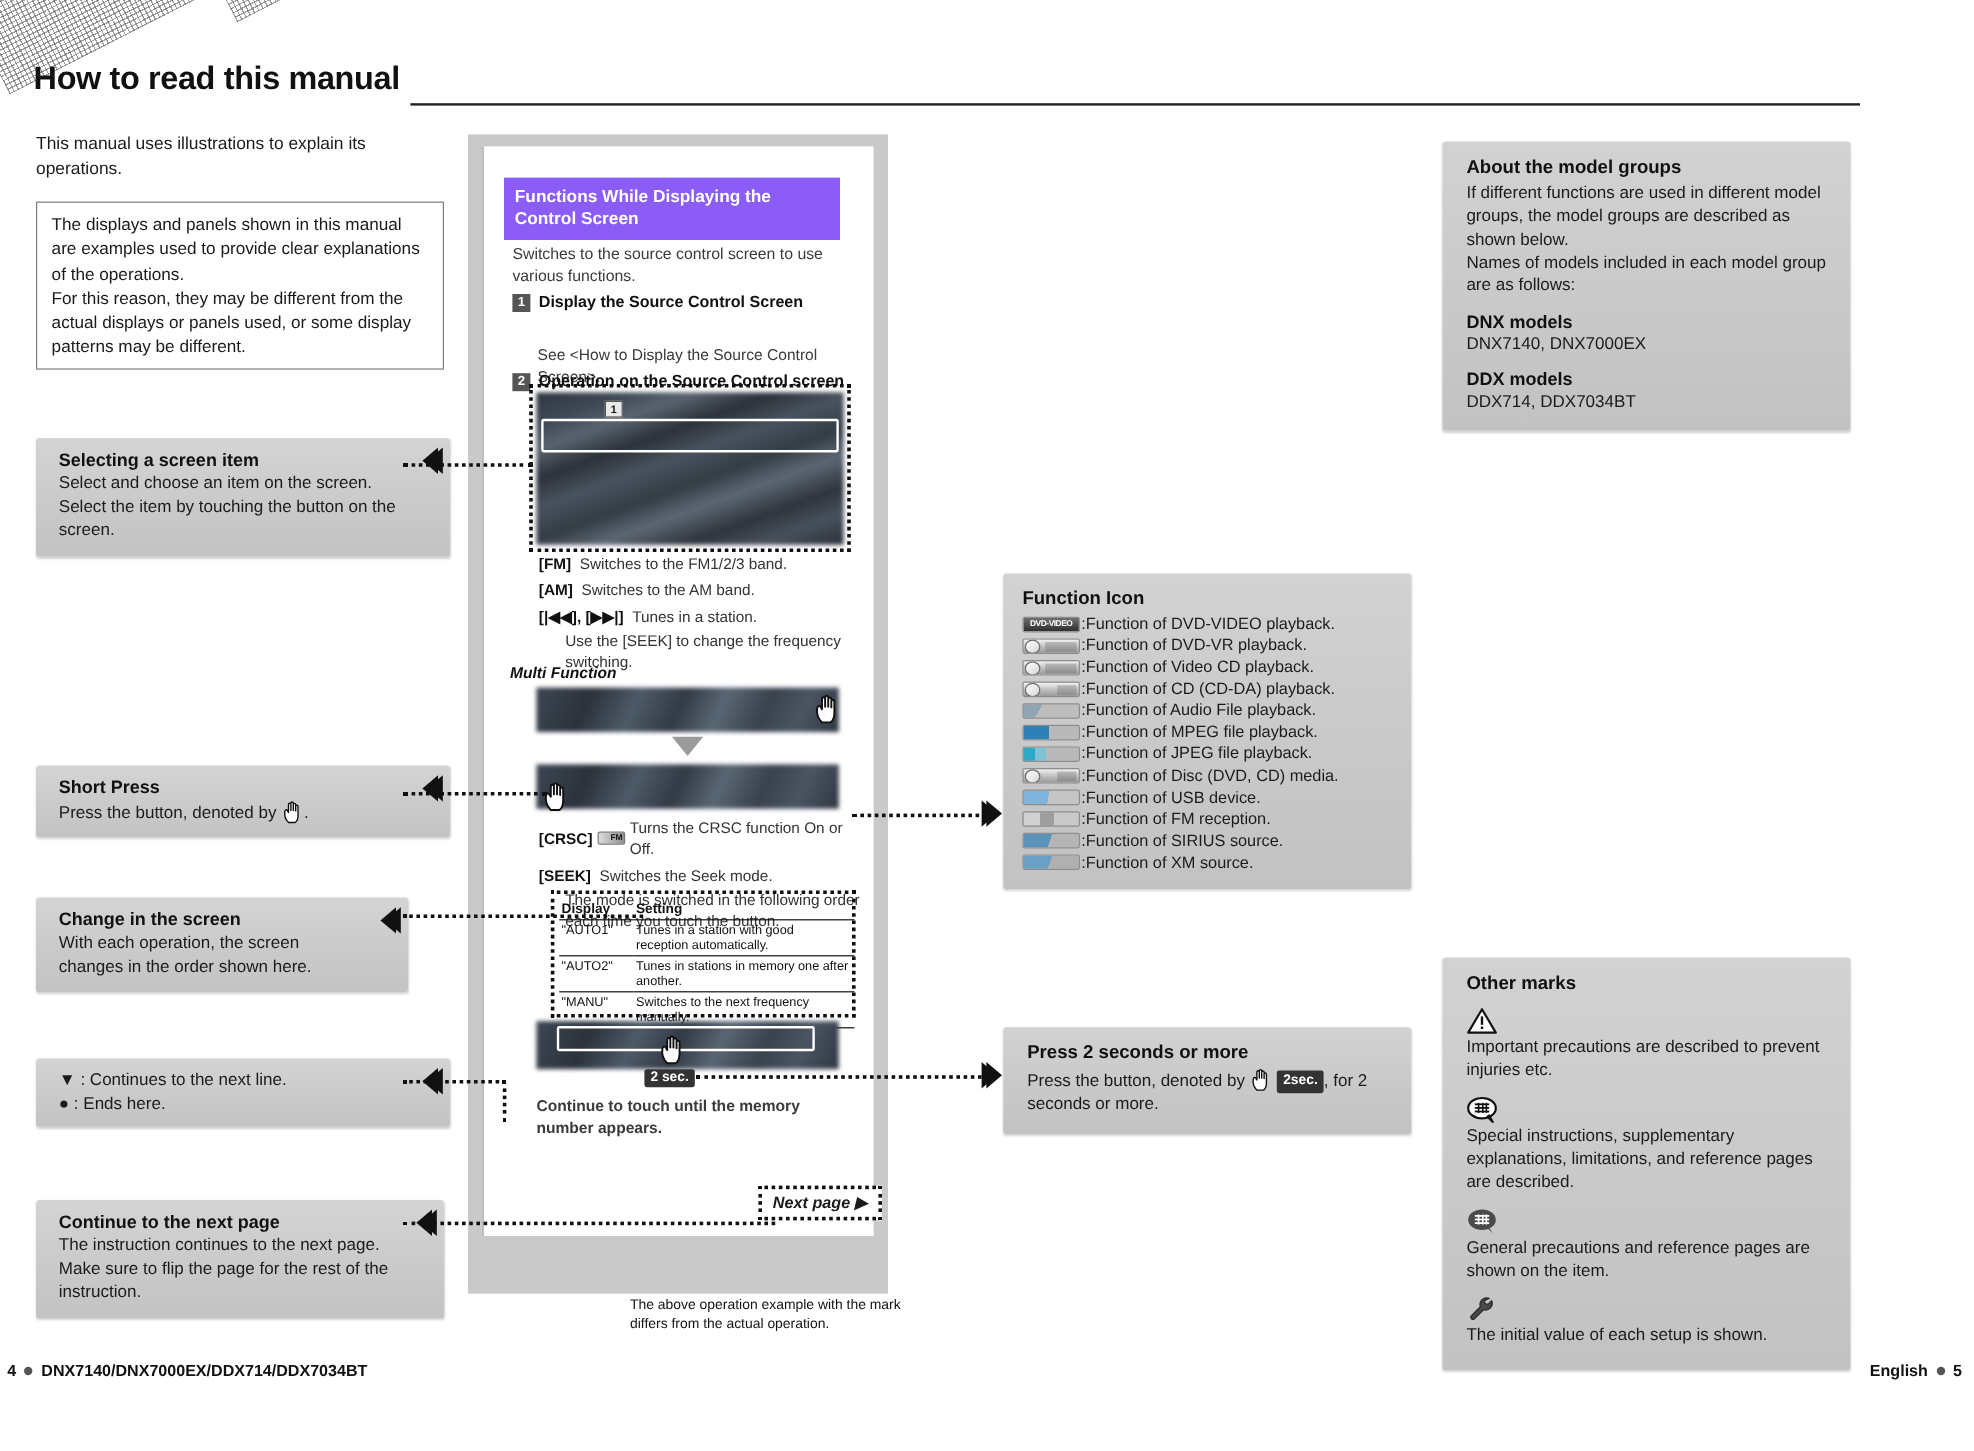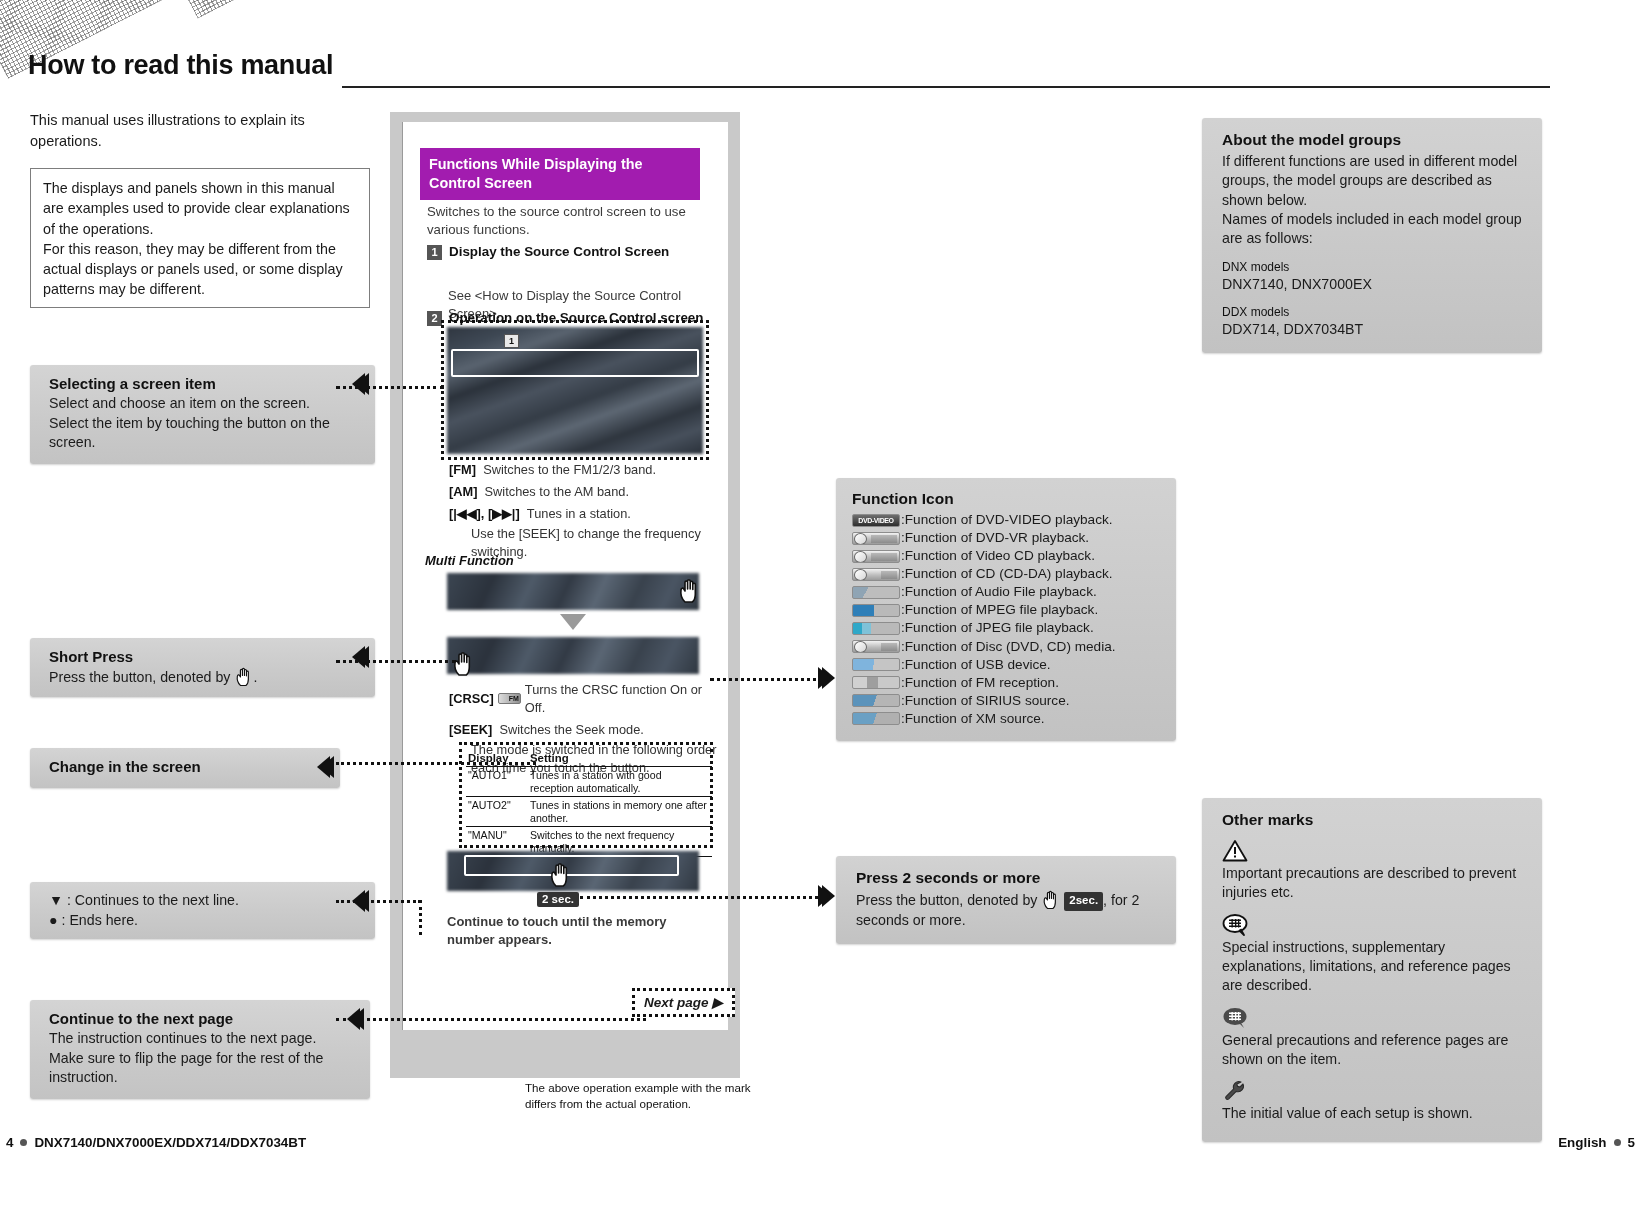--- a/index.html
+++ b/index.html
@@ -103,21 +103,21 @@
   .center-panel {
     position:absolute; left:390px; top:112px; width:350px; height:966px;
     background:#c9c9c9;
   }
   .center-page {
     position:absolute; left:12px; top:10px; width:326px; height:908px;
     background:#fff; border-left:1px solid #9a9a9a;
   }
   .blk-header {
     position:absolute; left:26px; top:38px; width:282px;
-    background:#a21caf; color:#fff;
+    background:#8b5cf6; color:#fff;
     font-size:14.4px; font-weight:bold; line-height:1.3;
     padding:7px 9px 8px 9px;
   }
   .ctr-sub {
     position:absolute; left:35px; top:95px; width:272px;
     font-size:13.2px; line-height:1.38; color:#3a3a3a;
   }
   .step-row { position:absolute; display:flex; align-items:flex-start; gap:7px; }
   .step-num {
     display:inline-block; width:15px; height:15px; background:#555;
@@ -205,21 +205,21 @@
   
   .rpanel {
     position:absolute;
     background:linear-gradient(180deg,#d2d2d2 0%,#c9c9c9 55%,#c2c2c2 100%);
     border-radius:3px;
     box-shadow:0 1px 2px rgba(0,0,0,.18);
     padding:13px 20px 14px 20px;
   }
   .rpanel h3 { margin:0 0 3px 0; font-size:15.5px; font-weight:bold; color:#111; }
   .rpanel p  { margin:0; font-size:14.2px; line-height:1.36; color:#1b1b1b; }
-  .rpanel .sub-h { font-size:12px; font-weight:normal; margin:11px 0 1px 0; color:#111; }
+  .rpanel .sub-h { font-size:15px; font-weight:bold; margin:11px 0 1px 0; color:#111; }
 
   .icon-list { margin:0; padding:0; list-style:none; }
   .icon-list li {
     display:flex; align-items:center; gap:0px;
     font-size:13.6px; line-height:1.33; color:#1b1b1b;
   }
   .fnicon {
     width:48px; height:13px; flex:0 0 auto; margin-right:1px;
     border-radius:2px;
     background:linear-gradient(180deg,#f2f2f2,#bdbdbd 55%,#9b9b9b);
@@ -309,20 +309,21 @@
       <svg viewBox="0 0 22 26">
           <path d="M7 24 C3 20 2.5 15 3 12 C3.3 10 5 9.6 5.8 11 L7 13 L7 4.2 C7 2.6 9.6 2.6 9.6 4.2 L9.6 11 L9.6 3 C9.6 1.4 12.2 1.4 12.2 3 L12.2 11 L12.2 4.4 C12.2 2.8 14.8 2.8 14.8 4.4 L14.8 11.5 L14.8 6.4 C14.8 4.9 17.3 4.9 17.3 6.4 L17.3 16 C17.3 20.5 15.6 23 14.2 24 Z" fill="#fff" stroke="#111" stroke-width="1.5" stroke-linejoin="round"></path>
         </svg>
     </span><span>.</span>
   </div>
   <div class="arrow-left"></div>
 </div>
 
 <div class="callout" style="left:30px; top:748px; width:310px;">
   <div class="c-title">Change in the screen</div>
+  <div class="c-body">With each operation, the screen changes in the order shown here.</div>
   <div class="arrow-left"></div>
 </div>
 
 <div class="callout" style="left:30px; top:882px; width:345px; padding-top:9px; padding-bottom:9px;">
   <div class="c-body">▼ : Continues to the next line.</div>
   <div class="c-body">● : Ends here.</div>
   <div class="arrow-left"></div>
 </div>
 
 <div class="callout" style="left:30px; top:1000px; width:340px;">

